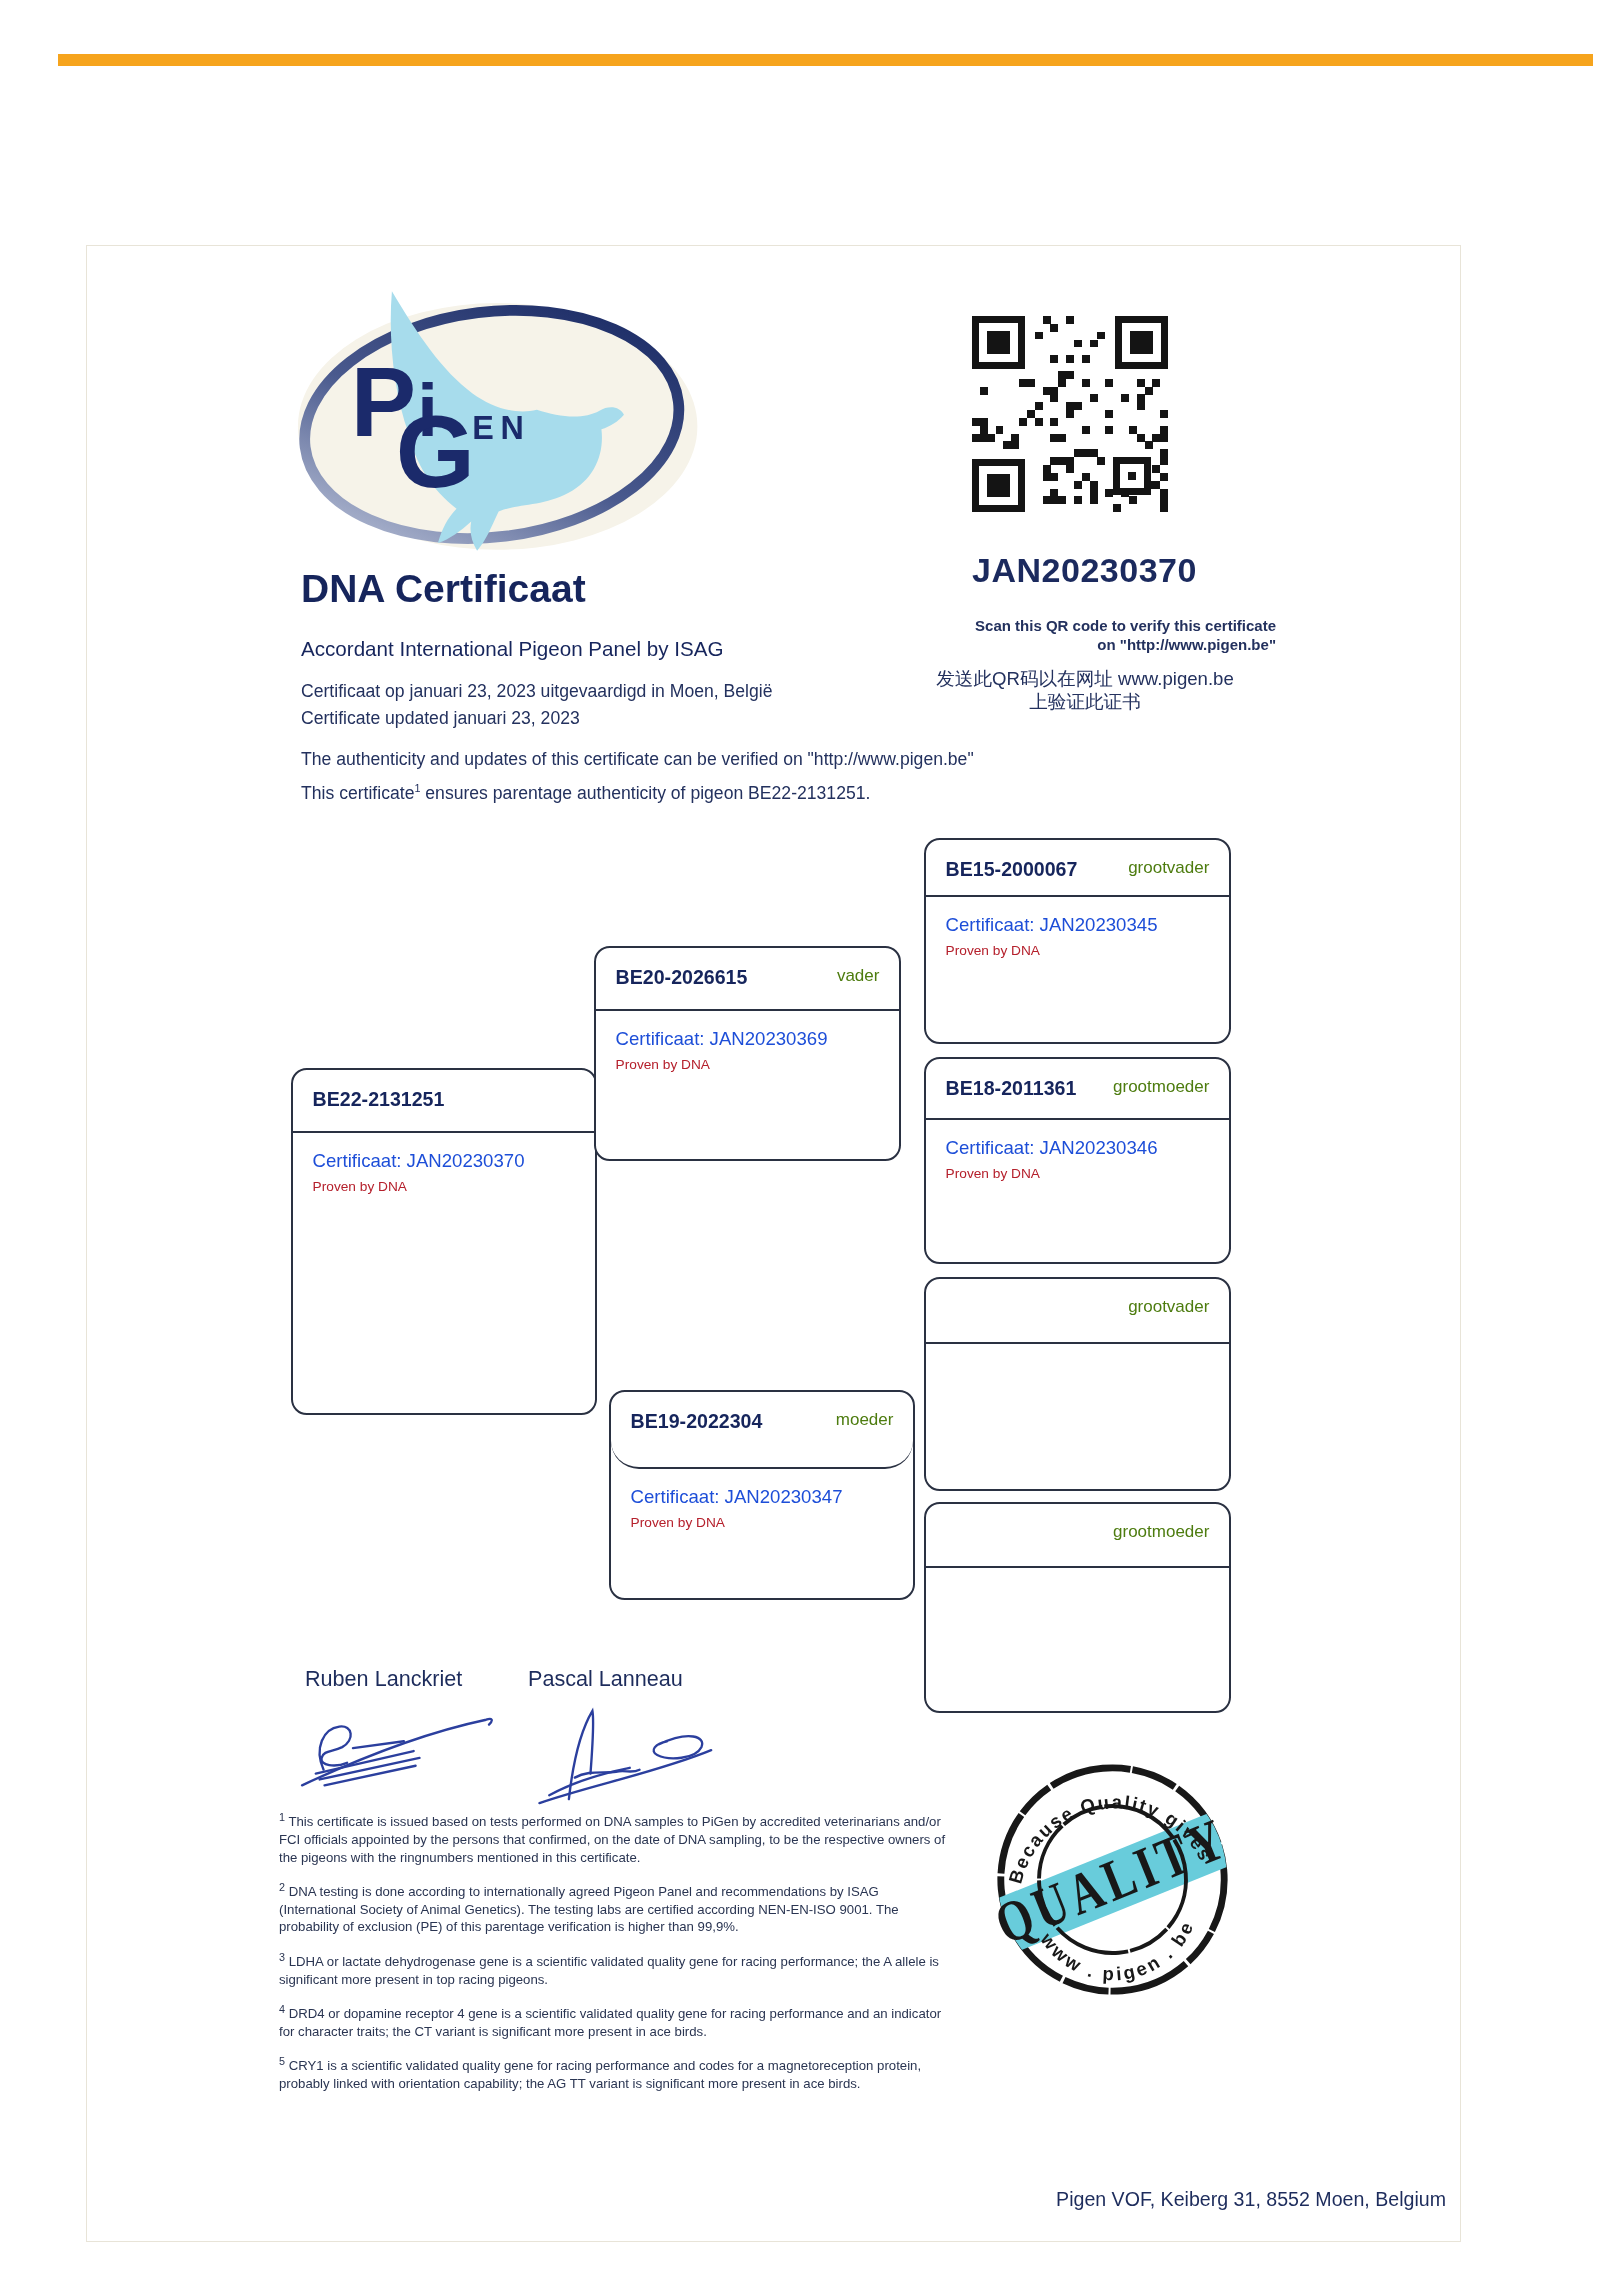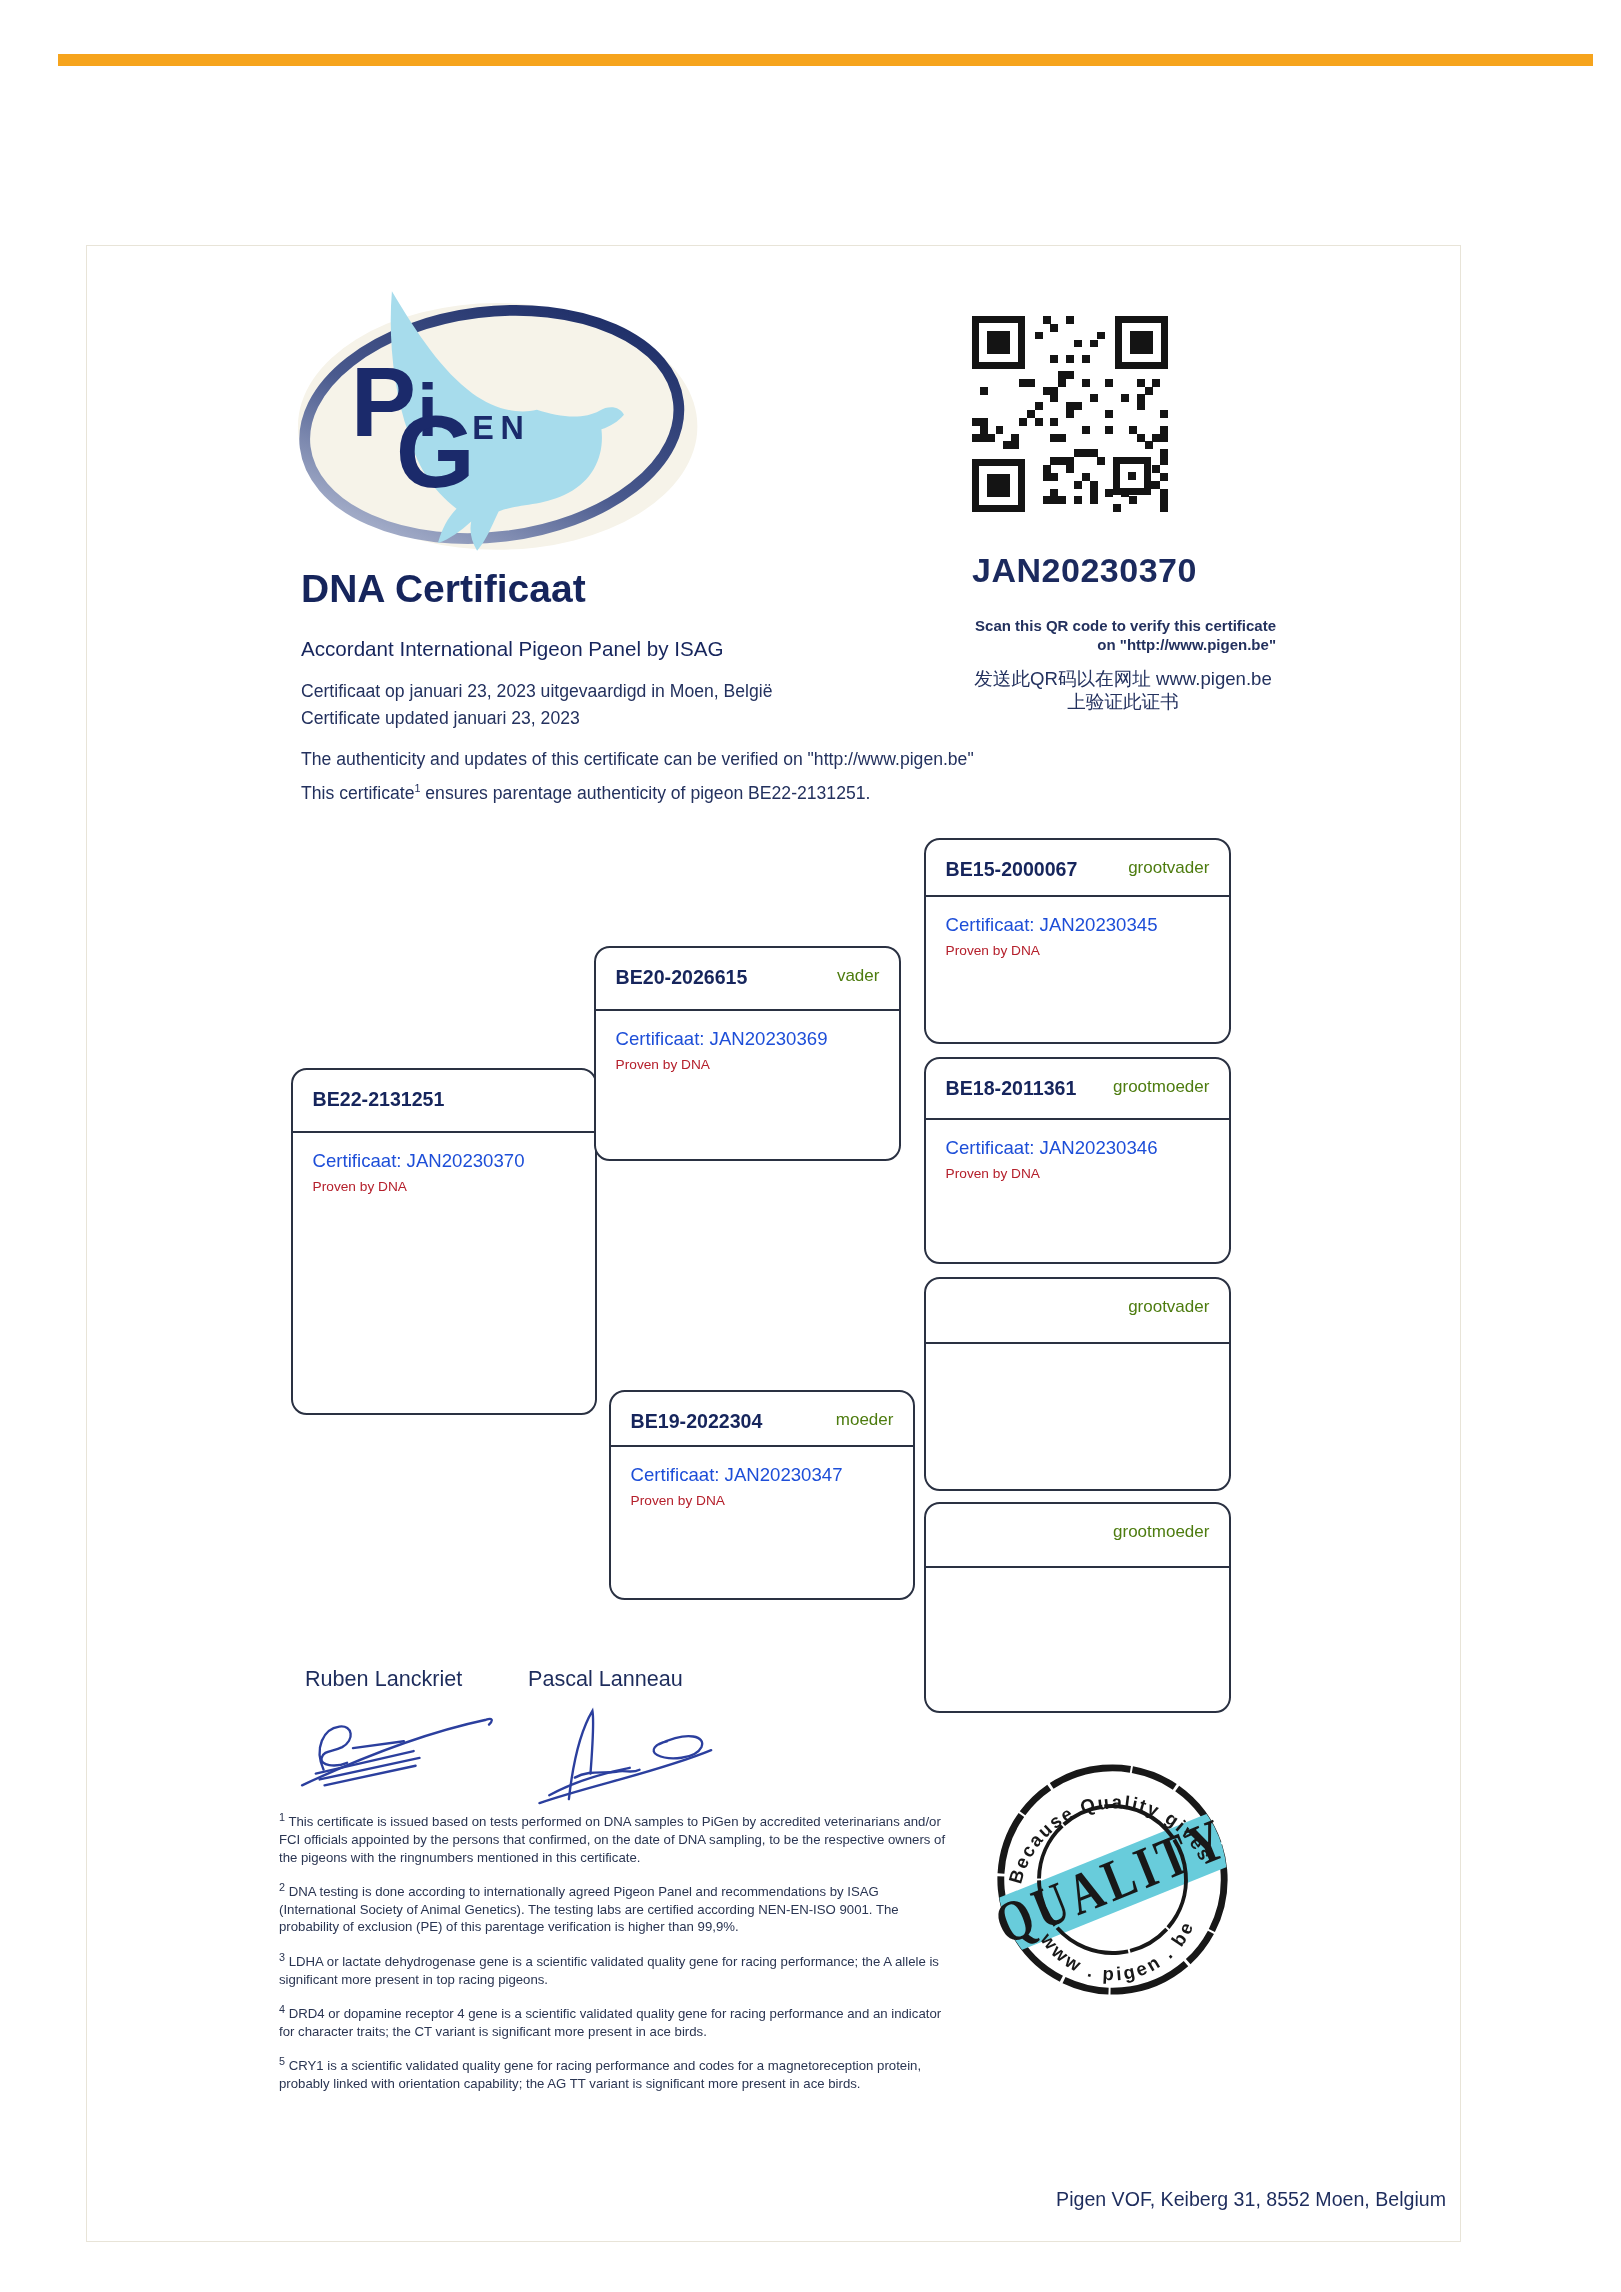--- a/index.html
+++ b/index.html
@@ -28,21 +28,21 @@
   .finder{position:absolute;width:39px;height:39px;border:7.8px solid #141414;}
   .finder::after{content:"";position:absolute;left:7.8px;top:7.8px;width:23.5px;height:23.5px;background:#141414;}
   .finder.tl{left:0;top:0;} .finder.tr{right:0;top:0;} .finder.bl{left:0;bottom:0;}
   .alignp{position:absolute;left:141px;top:141px;width:23.5px;height:23.5px;border:7.8px solid #141414;}
   .alignp::after{content:"";position:absolute;left:7.8px;top:7.8px;width:7.8px;height:7.8px;background:#141414;}
 
   .cert-number{position:absolute;left:923px;top:551px;width:323px;text-align:center;
                font-size:34px;font-weight:bold;color:#1b2a5e;letter-spacing:0.5px;}
   .qr-caption{position:absolute;left:894px;top:617px;width:382px;text-align:right;
               font-size:15px;line-height:18.6px;color:#23315e;font-weight:bold;}
-  .qr-caption-zh{position:absolute;left:932px;top:668px;width:382px;text-align:center;
+  .qr-caption-zh{position:absolute;left:894px;top:668px;width:382px;text-align:center;
                  font-size:18.6px;line-height:22.5px;color:#23315e;}
 
   
   .pbox{position:absolute;background:#fff;border:2px solid #2a3142;border-radius:15.7px;overflow:hidden;}
   .pbox .hd{display:flex;justify-content:space-between;align-items:flex-start;
             padding:17.6px 19.6px 0 19.6px;border-bottom:2px solid #2a3142;box-sizing:border-box;}
   .pbox .ring{font-size:19.6px;font-weight:bold;color:#16255c;}
   .pbox .rel{font-size:17px;color:#4d7c0f;}
   .pbox .bd{padding:16.7px 19.6px 0 19.6px;}
   .pbox .cert{font-size:18.6px;color:#1d4ed8;}
@@ -228,21 +228,21 @@
       <span class="ring">BE20-2026615</span>
       <span class="rel">vader</span>
     </div>
     <div class="bd">
       <div class="cert">Certificaat: JAN20230369</div>
       <div class="proven">Proven by DNA</div>
     </div>
   </div>
 
   <div class="pbox" style="left:609px;top:1390px;width:302px;height:206px;">
-    <div class="hd" style="height:55px;">
+    <div class="hd" style="height:77px;border-radius:28px;">
       <span class="ring">BE19-2022304</span>
       <span class="rel">moeder</span>
     </div>
     <div class="bd">
       <div class="cert">Certificaat: JAN20230347</div>
       <div class="proven">Proven by DNA</div>
     </div>
   </div>
 
   <div class="pbox" style="left:924px;top:838px;width:303px;height:202px;">

